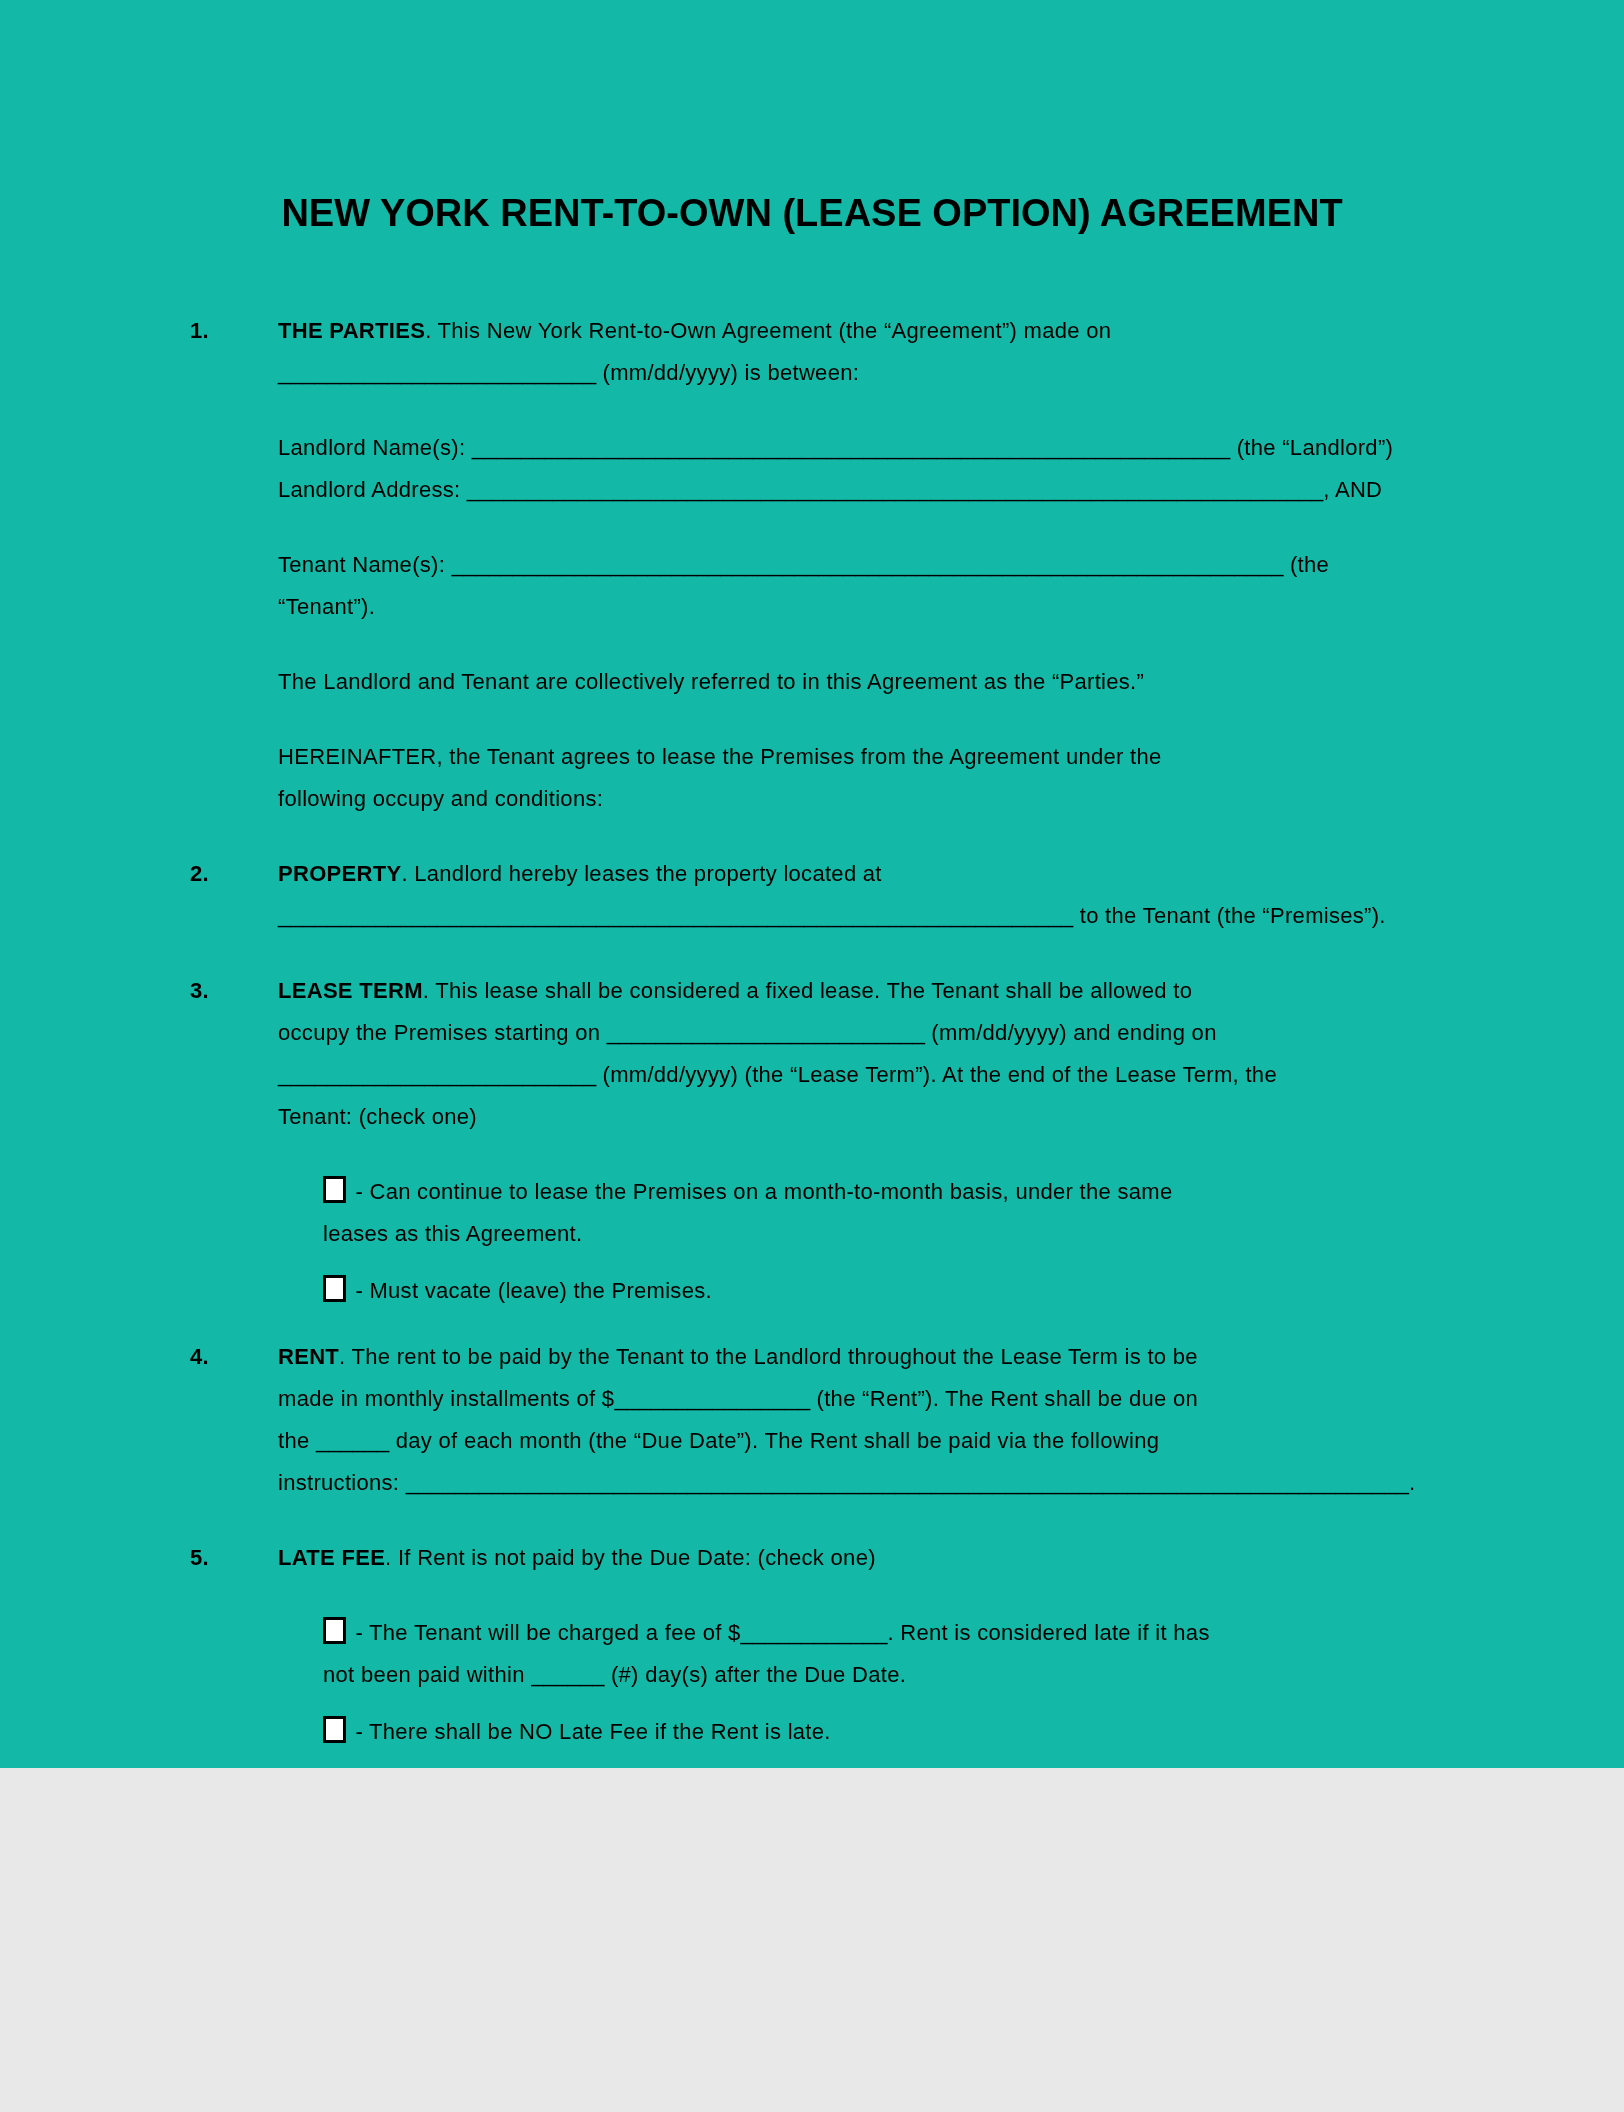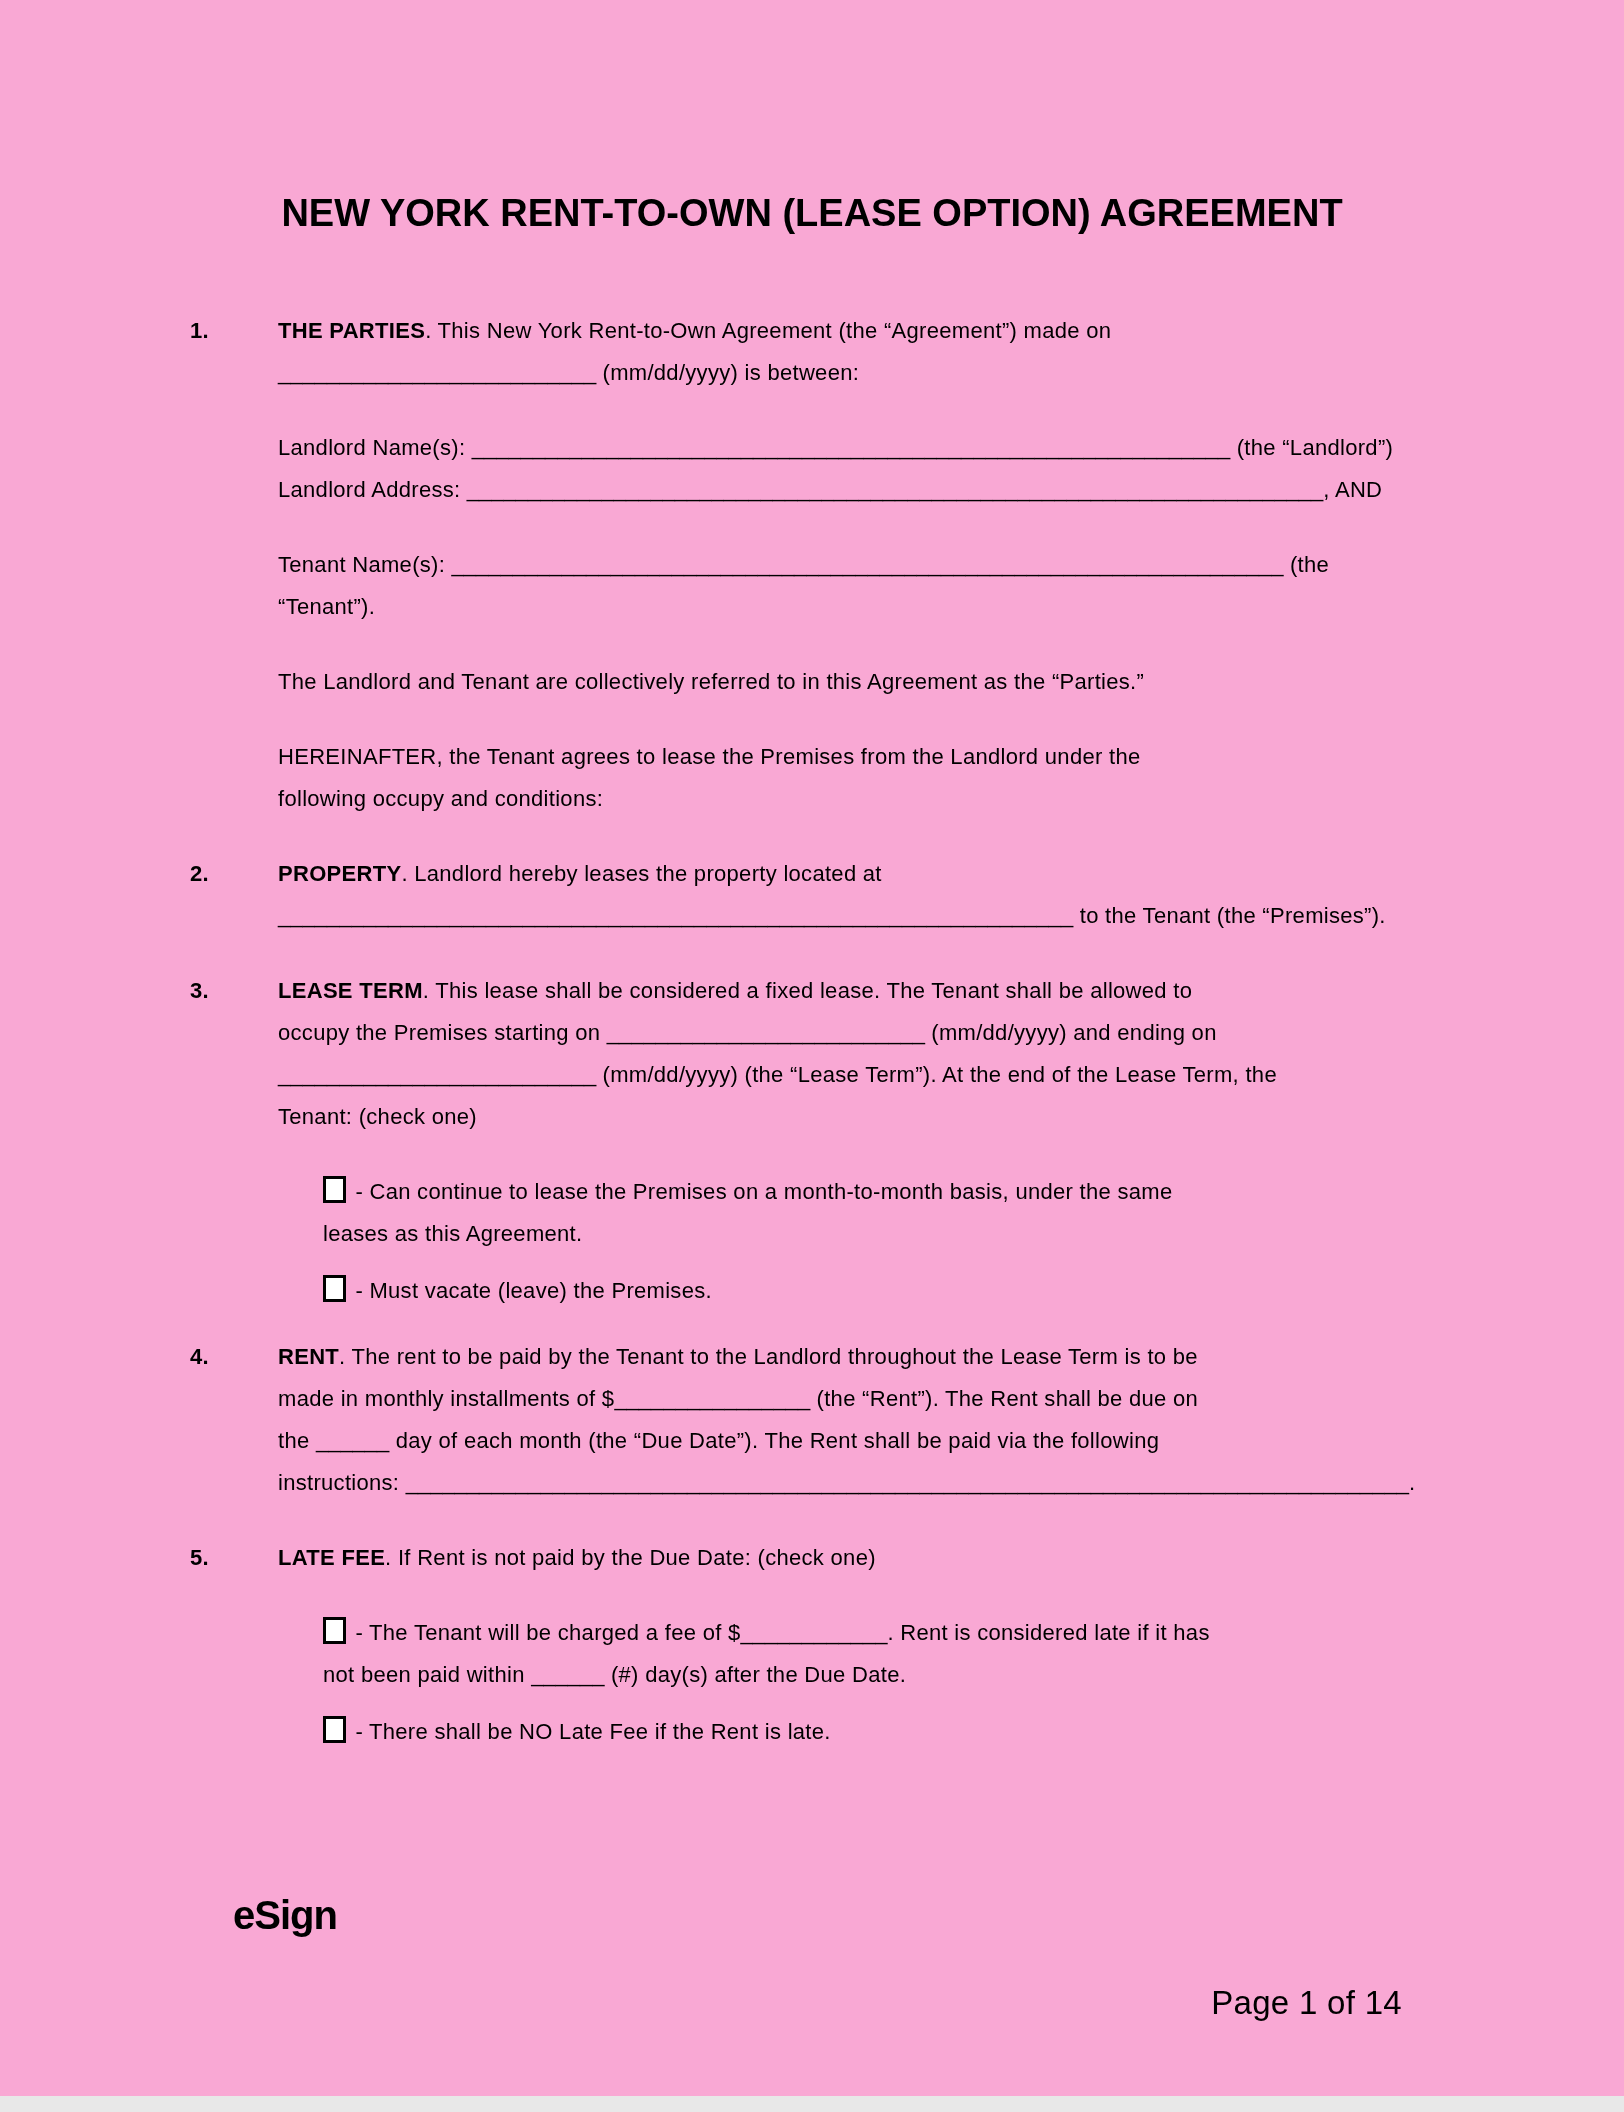--- a/index.html
+++ b/index.html
@@ -1,20 +1,20 @@
 <!DOCTYPE html>
 <html><head>
 <meta charset="utf-8">
 <style>
   html,body { margin:0; padding:0; background:#e8e8e8; }
   .doc {
     position: relative;
     width: 1624px;
-    height: 2096px;
-    background: #f9a8d4;
+    height: 1768px;
+    background: #14b8a6;
     color: #000000;
     font-family: "Liberation Sans", "DejaVu Sans", sans-serif;
     font-size: 22px;
     line-height: 42px;
     letter-spacing: 0.3px;
     margin: 0 auto;
     overflow: hidden;
   }
   .page-title {
     padding-top: 190px;
@@ -84,21 +84,21 @@
         <div class="line"><span>Landlord Address: </span><span class="blank">______________________________________________________________________</span><span>, AND</span></div>
       </div>
       <div class="blk b-para">
         <div class="line"><span>Tenant Name(s): </span><span class="blank">____________________________________________________________________</span><span> (the</span></div>
         <div class="line"><span>“Tenant”).</span></div>
       </div>
       <div class="blk b-para">
         <div class="line"><span>The Landlord and Tenant are collectively referred to in this Agreement as the “Parties.”</span></div>
       </div>
       <div class="blk b-para">
-        <div class="line"><span>HEREINAFTER, the Tenant agrees to lease the Premises from the Landlord under the</span></div>
+        <div class="line"><span>HEREINAFTER, the Tenant agrees to lease the Premises from the Agreement under the</span></div>
         <div class="line"><span>following occupy and conditions:</span></div>
       </div>
       <div class="blk b-numbered">
         <span class="num">2.</span>
         <div class="nbody">
           <div class="line"><span class="bold">PROPERTY</span><span>. Landlord hereby leases the property located at</span></div>
           <div class="line"><span class="blank">_________________________________________________________________</span><span> to the Tenant (the “Premises”).</span></div>
         </div>
       </div>
       <div class="blk b-numbered">

